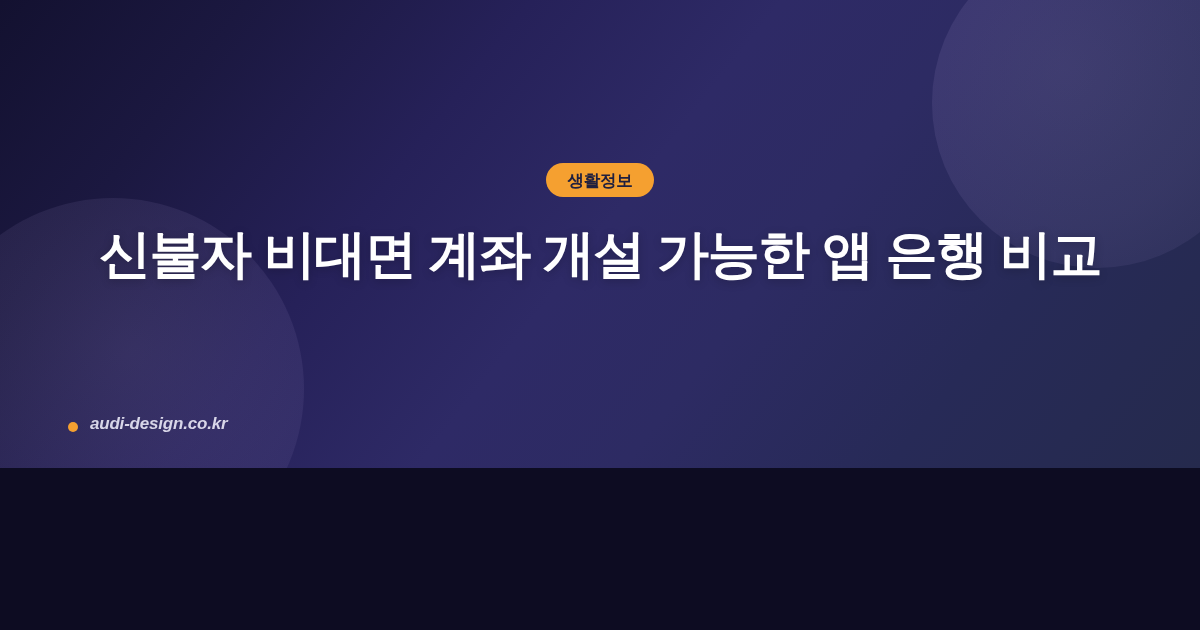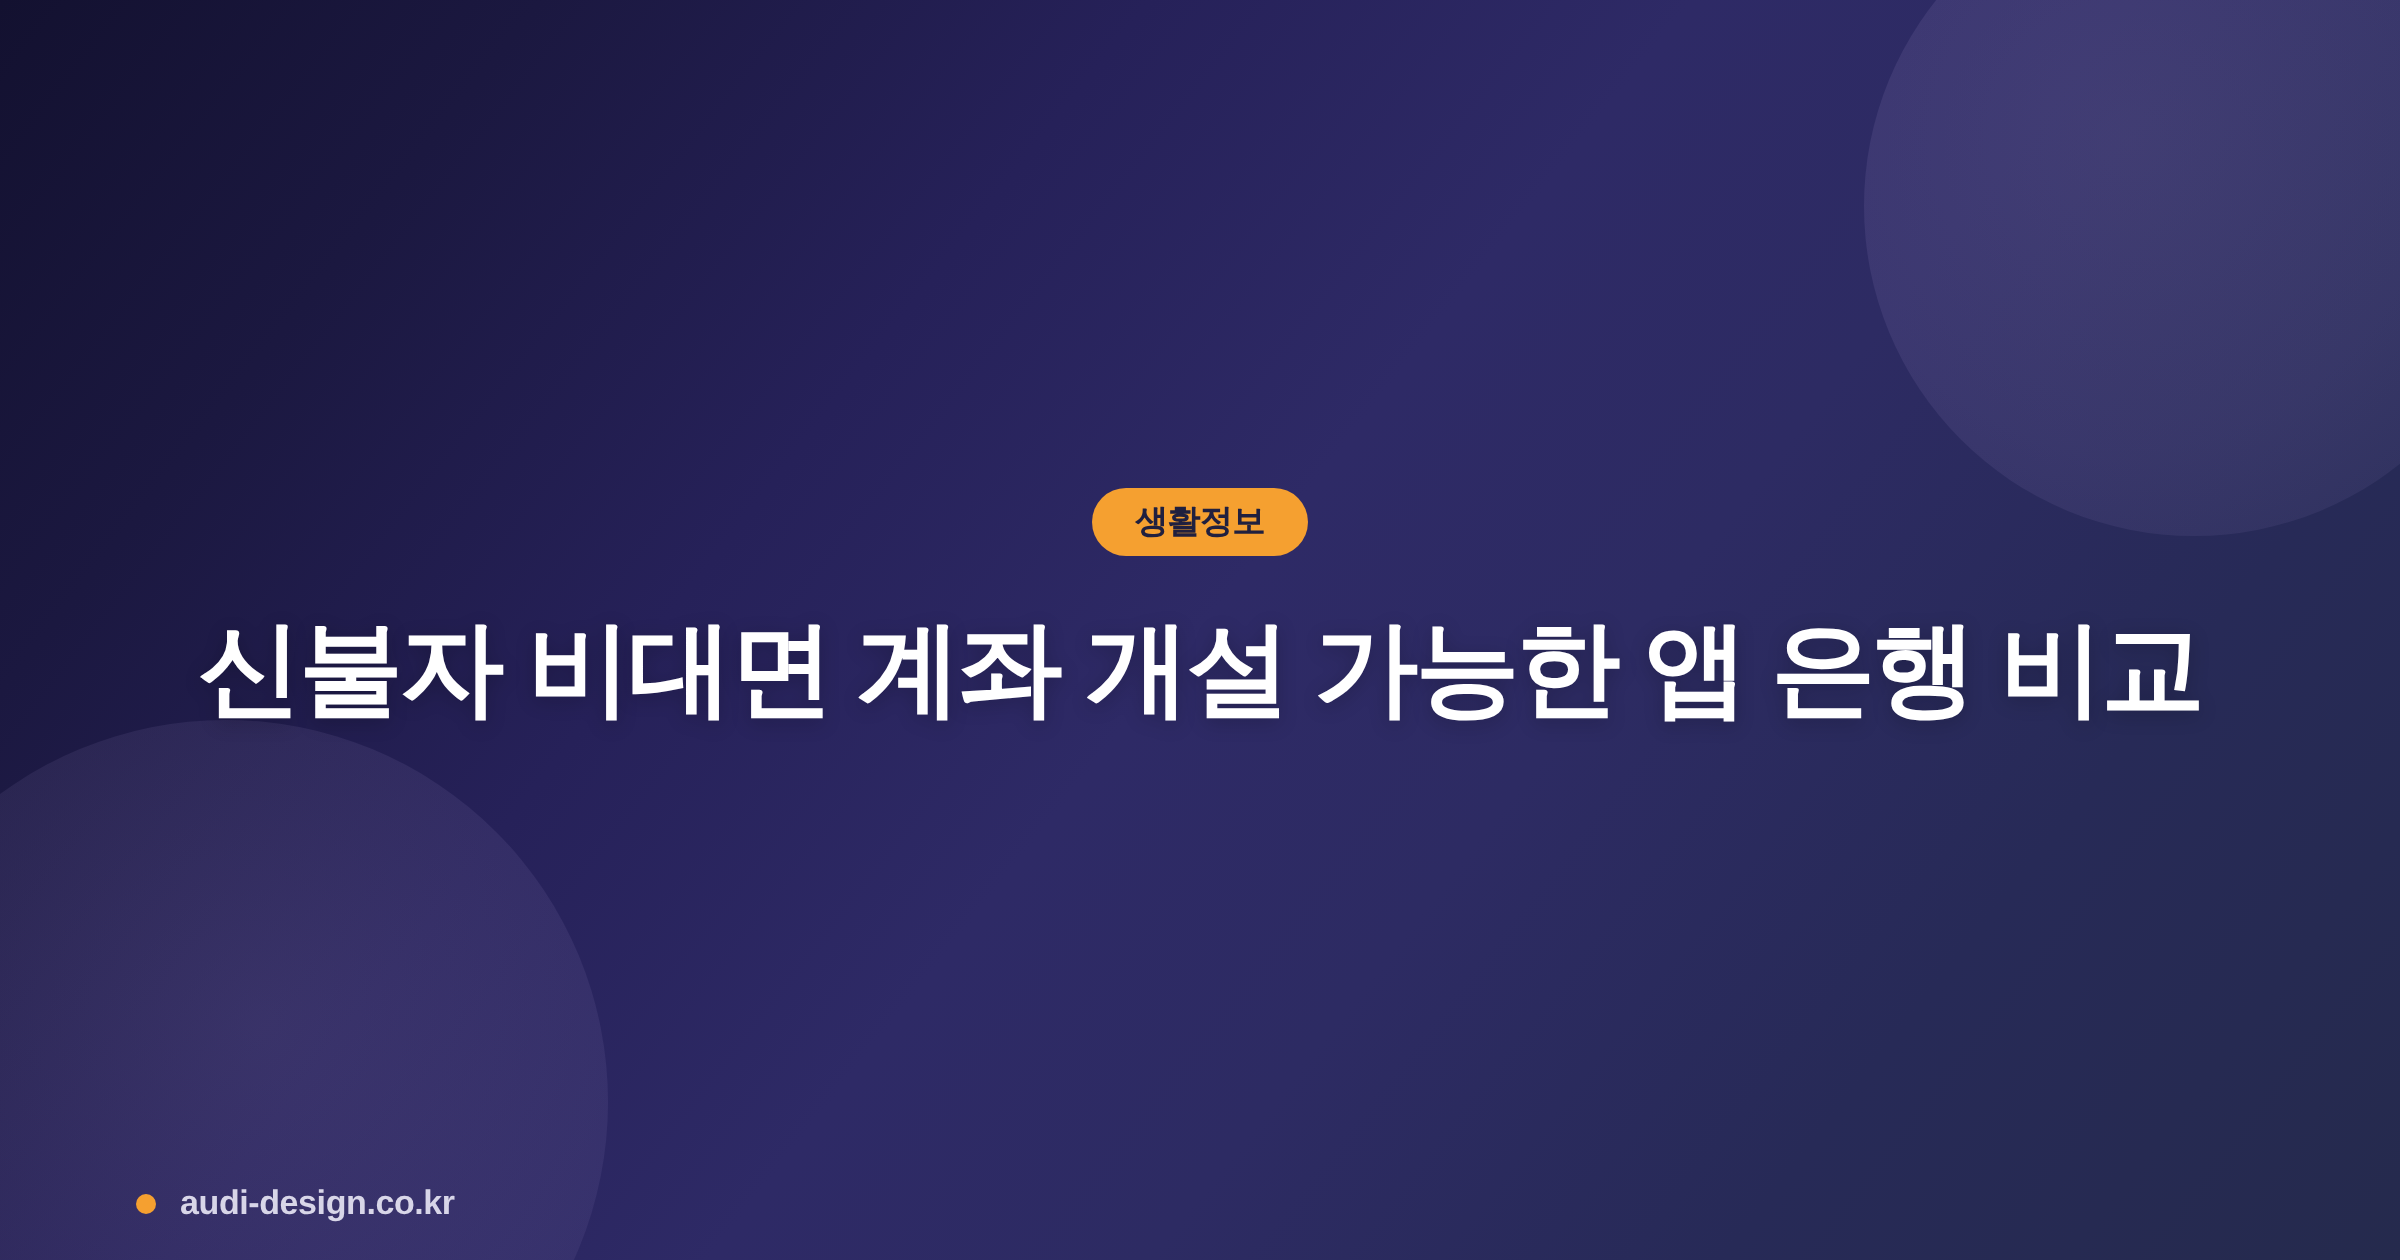--- a/index.html
+++ b/index.html
@@ -5,21 +5,21 @@
 <style>
   html, body {
     margin: 0;
     padding: 0;
     background: #0d0c22;
   }
 
   #card {
     position: relative;
     width: 1200px;
-    height: 630px;
+    height: 468px;
     overflow: hidden;
     font-family: "Liberation Sans", "DejaVu Sans", sans-serif;
     
     background:
       linear-gradient(128deg,
         #131130 0%,
         #1b1840 16%,
         #262159 34%,
         #2e2a66 50%,
         #2d2b63 63%,
@@ -99,24 +99,25 @@
     line-height: 1.22;
     letter-spacing: -1.4px;
     word-break: keep-all;
     text-shadow: 0 2px 10px rgba(0,0,0,0.22);
   }
 
   
   #site-footer {
     position: absolute;
     left: 68px;
-    bottom: 20px;
+    bottom: 36px;
     display: flex;
-    align-items: center;
+    align-items: flex-end;
     gap: 12px;
+    font-style: italic;
   }
 
   #footer-dot-icon {
     width: 10px;
     height: 10px;
     border-radius: 50%;
     background: #f5a030;
     flex: none;
   }
 

